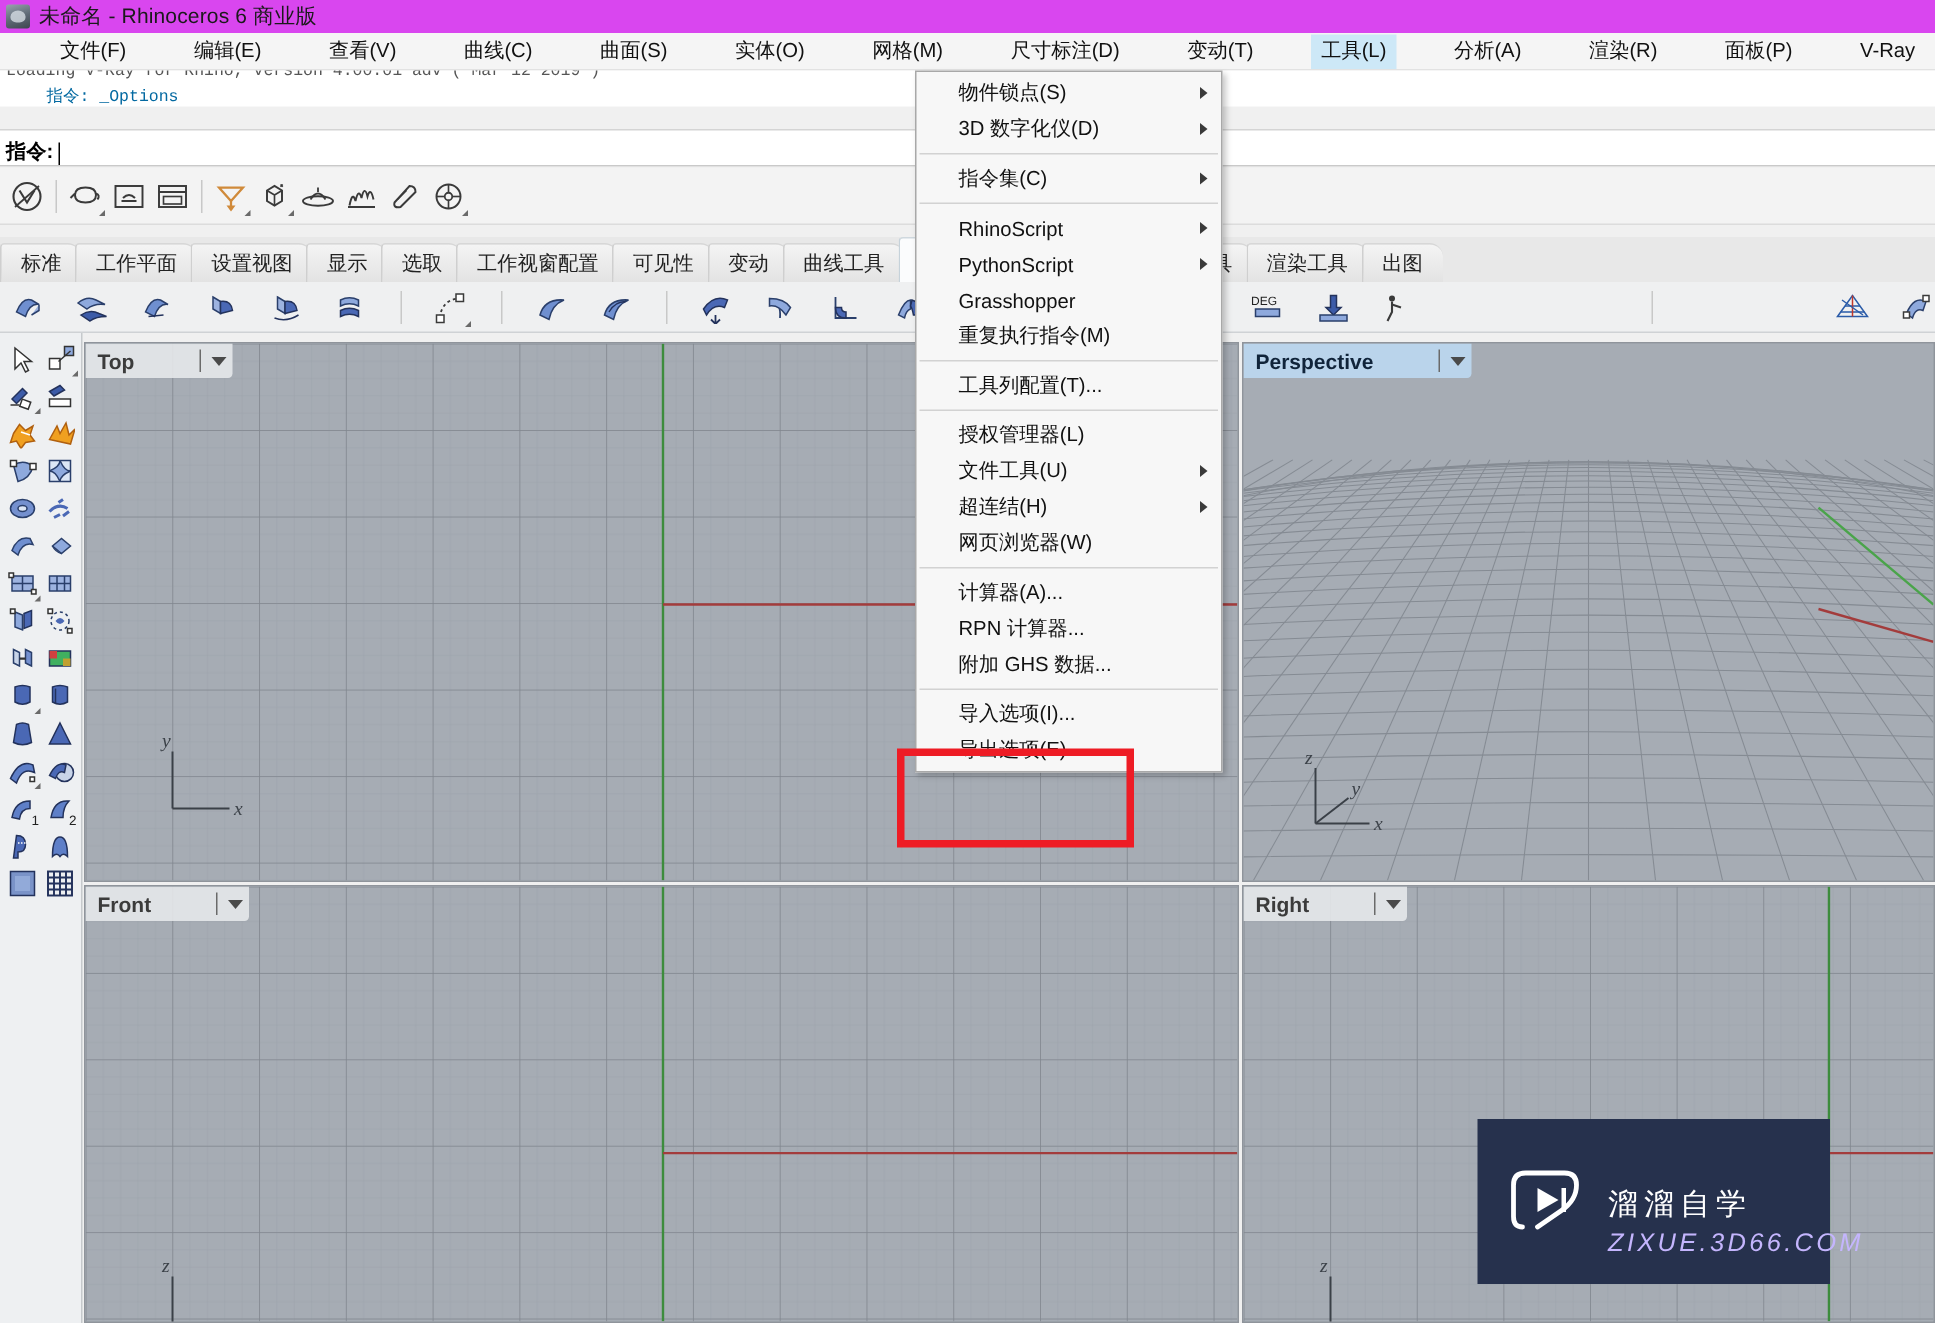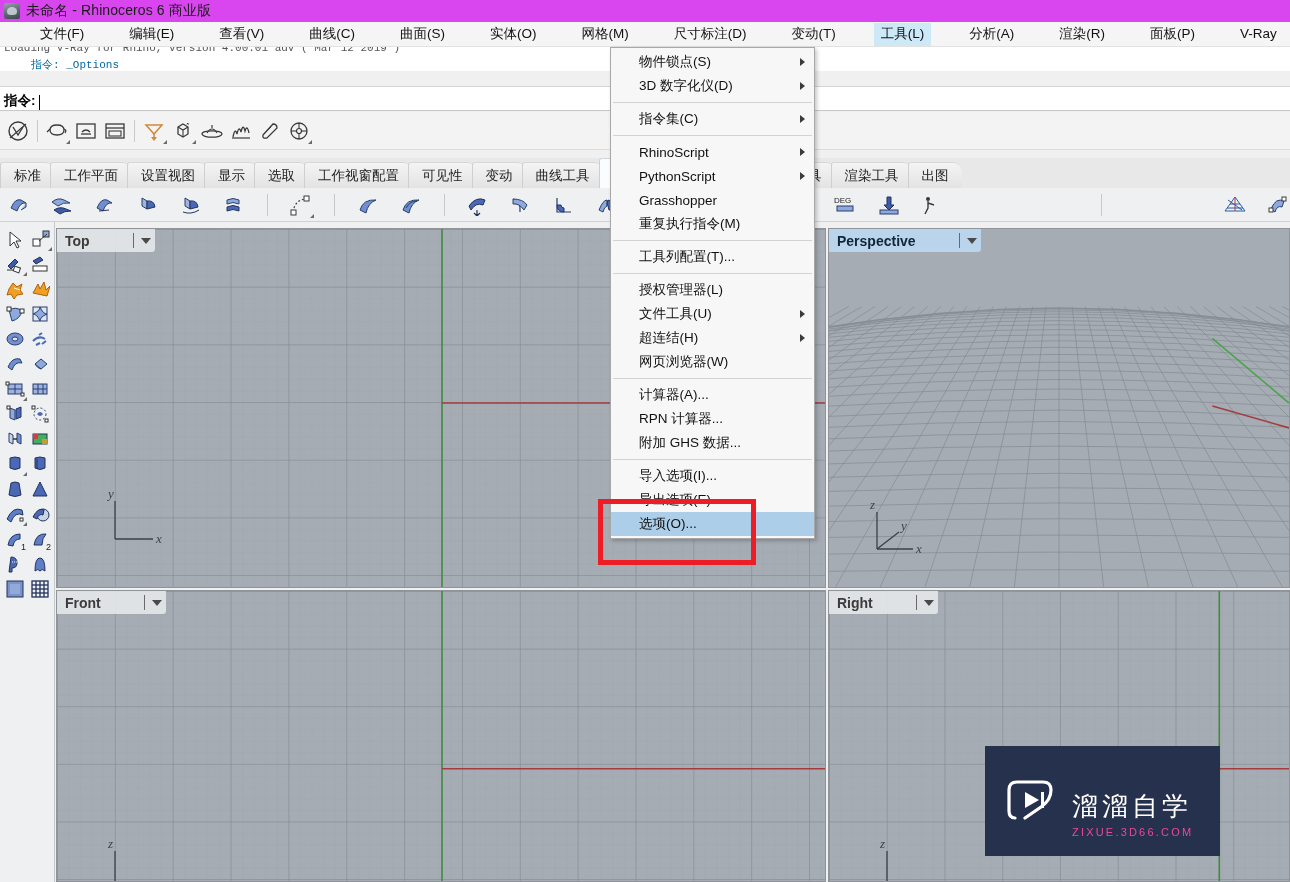--- a/index.html
+++ b/index.html
@@ -176,24 +176,24 @@
 
   
   .watermark {
     position:absolute; left:985px; top:746px; width:235px; height:110px;
     background:#26314d; display:flex; align-items:center; z-index:20;
     padding-left:16px; gap:13px;
   }
   .wm-mark { width:58px; height:58px; position:relative; flex:0 0 auto;}
   .wm-text { display:flex; flex-direction:column; justify-content:center;}
   .wm-cn {
-    font-size:26px; color:#fff; letter-spacing:4px; line-height:1.15;
+    font-size:20px; color:#fff; letter-spacing:4px; line-height:1.15;
     font-family:"DejaVu Sans","Liberation Sans",sans-serif; font-weight:500;margin-top:28px;
   }
-  .wm-en { font-size:11px; color:#ec4899; letter-spacing:2.2px; margin-top:5px;}
+  .wm-en { font-size:17px; color:#c4b5fd; letter-spacing:2.2px; margin-top:5px;font-style:italic;}
 </style>
 </head>
 <body>
 
 <div id="app">
 
   <div class="titlebar">
     <div class="title-icon"></div>
     <div class="title-text">未命名 - Rhinoceros 6 商业版</div>
   </div>
@@ -1010,20 +1010,17 @@
       <div class="dd-item">
         <span>附加 GHS 数据...</span>
       </div>
       <div class="dd-sep"></div>
       <div class="dd-item">
         <span>导入选项(I)...</span>
       </div>
       <div class="dd-item">
         <span>导出选项(E)...</span>
       </div>
-      <div class="dd-item hl">
-        <span>选项(O)...</span>
-      </div>
     </div>
 
   <div class="redbox"></div>
 
 </div>
 
 </body></html>

